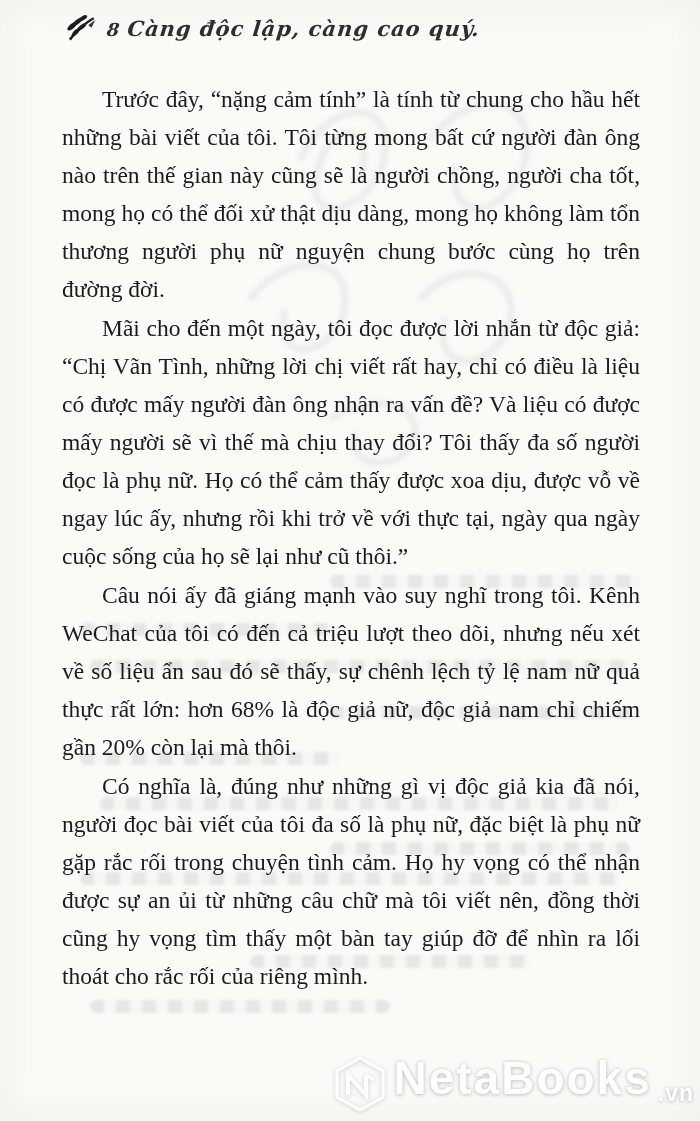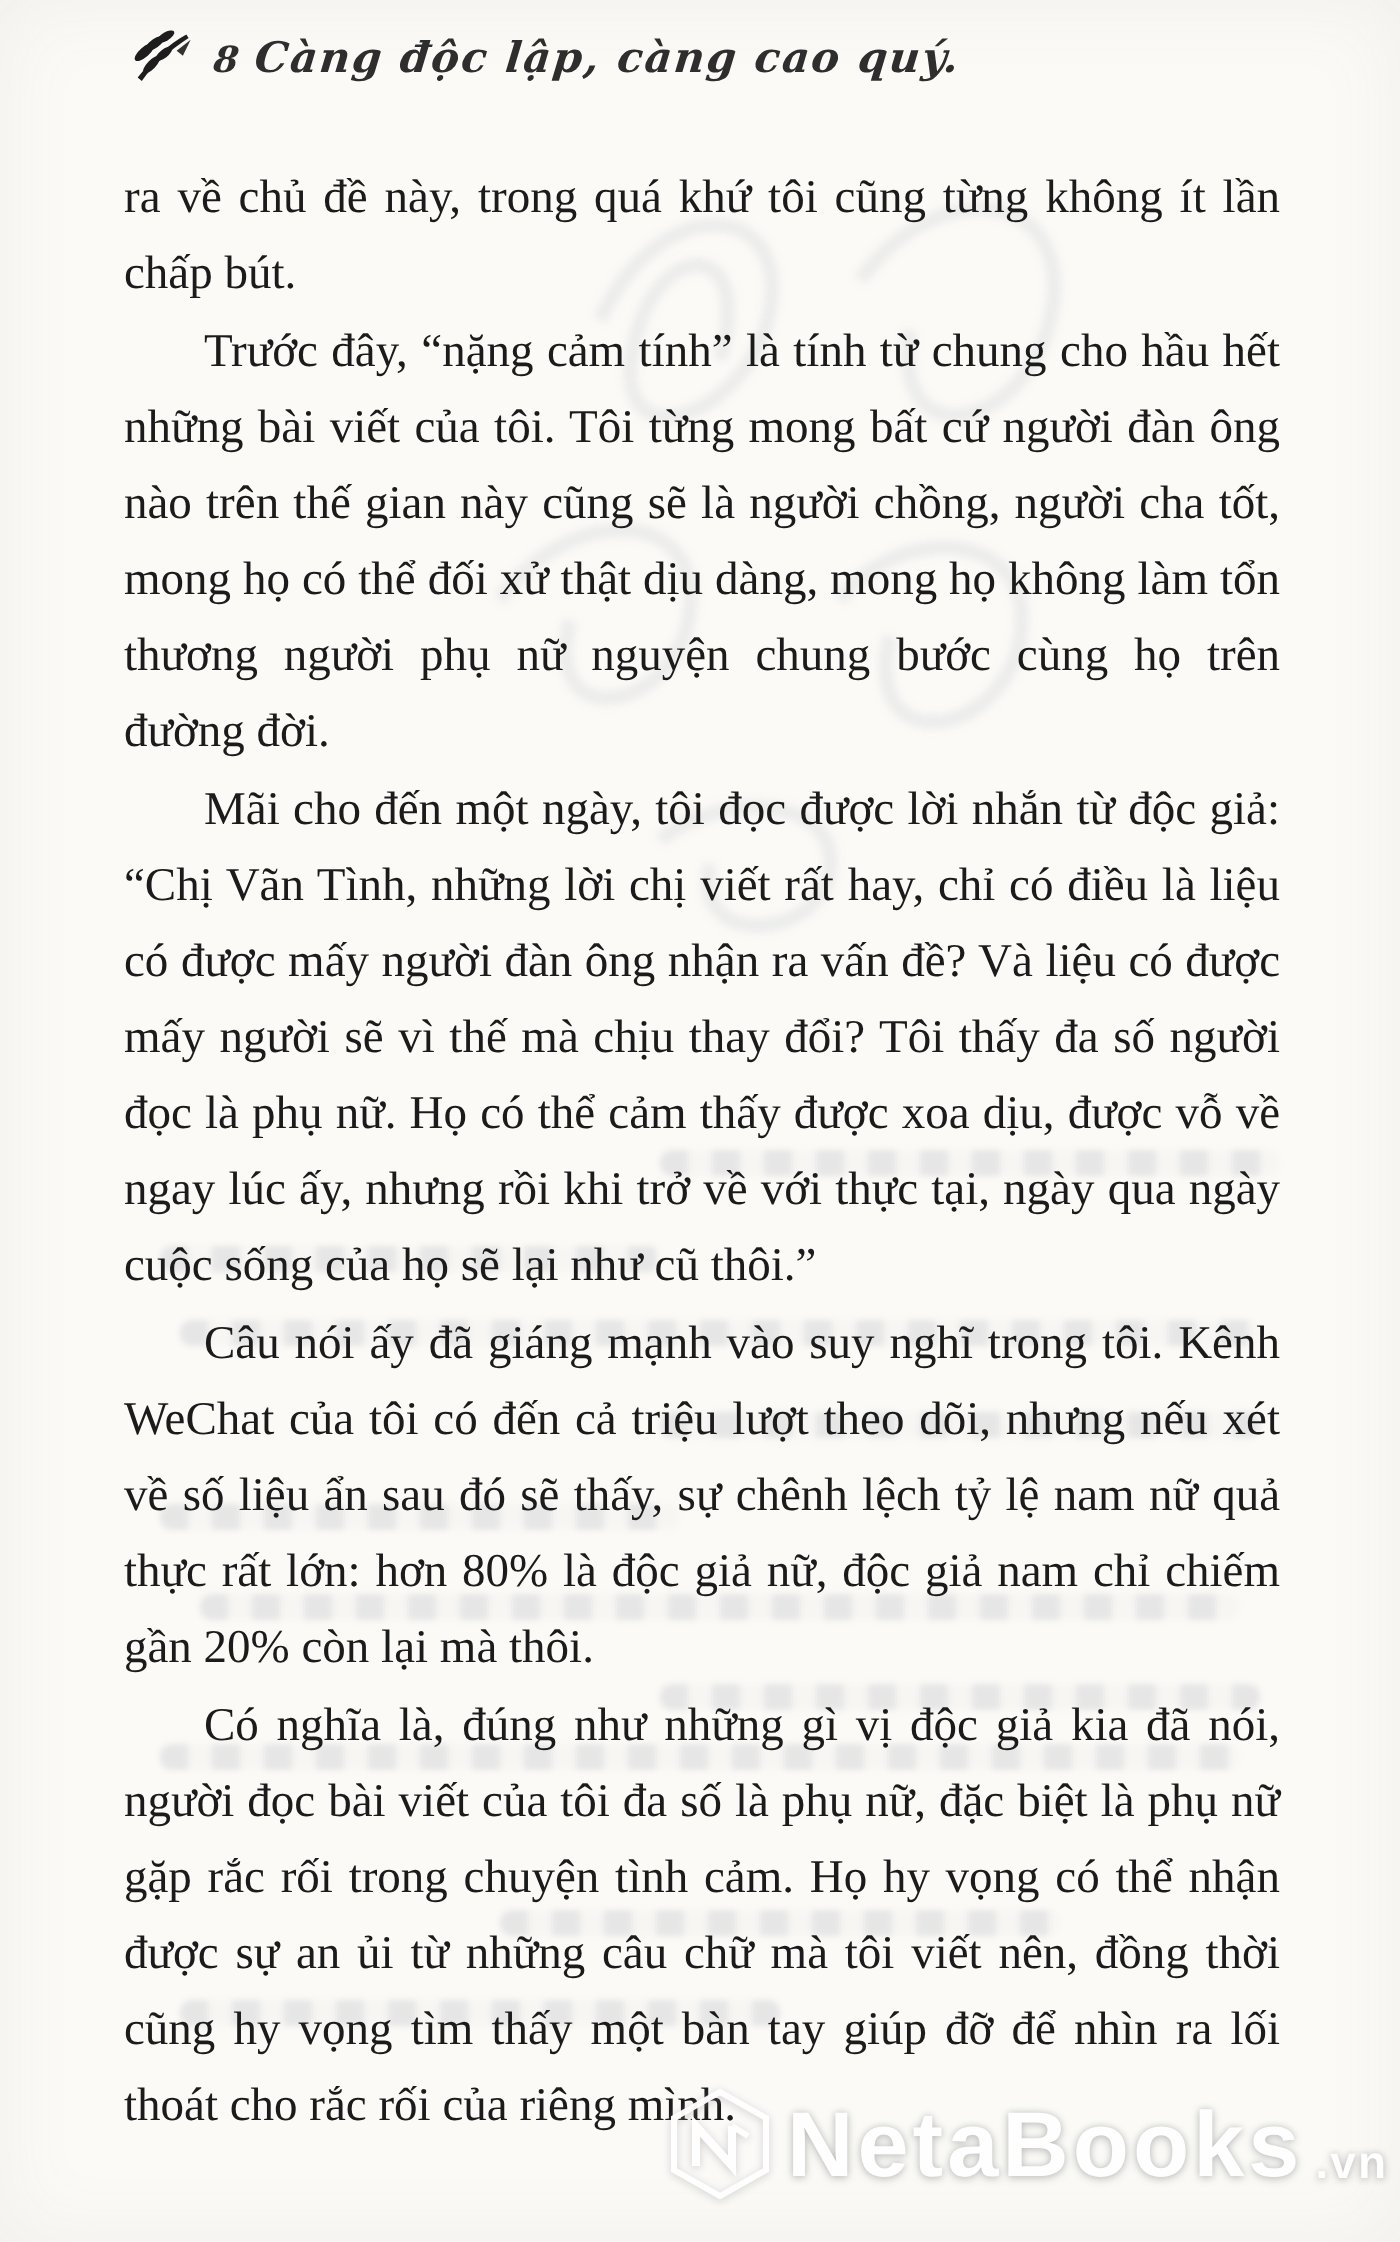--- a/index.html
+++ b/index.html
@@ -45,22 +45,22 @@
     font-size:23.5px;line-height:38px;
     color:var(--body-text,#1b1b1b);
     text-align:justify;
     text-rendering:optimizeLegibility;
   }
   .body-text p{margin:0;text-indent:40px;}
   .body-text p+p{margin-top:1px;}
   .body-text p.no-indent{text-indent:0;}
   
   .watermark{
-    position:absolute;right:6px;bottom:20px;
-    display:flex;align-items:center;gap:6px;
+    position:absolute;right:6px;bottom:8px;
+    display:flex;gap:6px;
     color:var(--watermark-text,#ffffff);
     opacity:0.96;
     filter:drop-shadow(0 1px 2px rgba(150,150,150,0.45));
     font-family:"Liberation Sans", sans-serif;
     pointer-events:none;
   }
   .wm-text{
     font-size:46px;font-weight:700;letter-spacing:2px;
     text-shadow:0 0 3px rgba(140,140,140,0.35);
     line-height:1;
@@ -114,24 +114,23 @@
         <ellipse cx="19" cy="15" rx="5.5" ry="2.2" transform="rotate(-32 19 15)"></ellipse>
         <path d="M26,14 L34,9 L29,17 Z" opacity="0.9"></path>
       </g>
     </svg>
     <div class="header-script">
       <span class="pgnum">8</span><span>Càng độc lập, càng cao quý.</span>
     </div>
   </div>
 
   <div class="body-text">
-    <p class="no-indent">ra về chủ đề này, trong quá khứ tôi cũng từng không ít lần chấp bút.</p>
     <p>Trước đây, “nặng cảm tính” là tính từ chung cho hầu hết những bài viết của tôi. Tôi từng mong bất cứ người đàn ông nào trên thế gian này cũng sẽ là người chồng, người cha tốt, mong họ có thể đối xử thật dịu dàng, mong họ không làm tổn thương người phụ nữ nguyện chung bước cùng họ trên đường đời.</p>
     <p>Mãi cho đến một ngày, tôi đọc được lời nhắn từ độc giả: “Chị Vãn Tình, những lời chị viết rất hay, chỉ có điều là liệu có được mấy người đàn ông nhận ra vấn đề? Và liệu có được mấy người sẽ vì thế mà chịu thay đổi? Tôi thấy đa số người đọc là phụ nữ. Họ có thể cảm thấy được xoa dịu, được vỗ về ngay lúc ấy, nhưng rồi khi trở về với thực tại, ngày qua ngày cuộc sống của họ sẽ lại như cũ thôi.”</p>
-    <p>Câu nói ấy đã giáng mạnh vào suy nghĩ trong tôi. Kênh WeChat của tôi có đến cả triệu lượt theo dõi, nhưng nếu xét về số liệu ẩn sau đó sẽ thấy, sự chênh lệch tỷ lệ nam nữ quả thực rất lớn: hơn 80% là độc giả nữ, độc giả nam chỉ chiếm gần 20% còn lại mà thôi.</p>
+    <p>Câu nói ấy đã giáng mạnh vào suy nghĩ trong tôi. Kênh WeChat của tôi có đến cả triệu lượt theo dõi, nhưng nếu xét về số liệu ẩn sau đó sẽ thấy, sự chênh lệch tỷ lệ nam nữ quả thực rất lớn: hơn 68% là độc giả nữ, độc giả nam chỉ chiếm gần 20% còn lại mà thôi.</p>
     <p>Có nghĩa là, đúng như những gì vị độc giả kia đã nói, người đọc bài viết của tôi đa số là phụ nữ, đặc biệt là phụ nữ gặp rắc rối trong chuyện tình cảm. Họ hy vọng có thể nhận được sự an ủi từ những câu chữ mà tôi viết nên, đồng thời cũng hy vọng tìm thấy một bàn tay giúp đỡ để nhìn ra lối thoát cho rắc rối của riêng mình.</p>
   </div>
 
   <div class="watermark">
     <svg width="54" height="58" viewBox="0 0 54 58" aria-hidden="true">
       <g fill="none" stroke="#ffffff" stroke-width="3">
         <polygon points="27,3 50,16 50,42 27,55 4,42 4,16"></polygon>
         <polyline points="15,40 15,20 33,40 33,20" stroke-width="4"></polyline>
         <polyline points="33,20 41,25" stroke-width="3"></polyline>
       </g>

